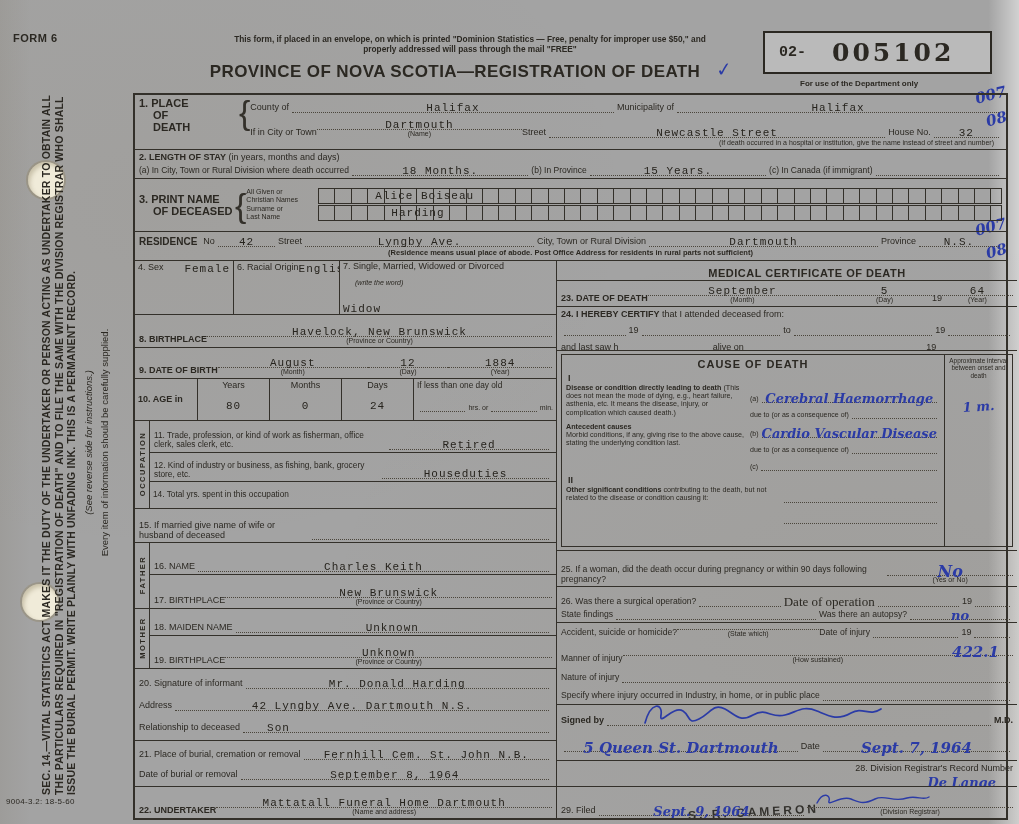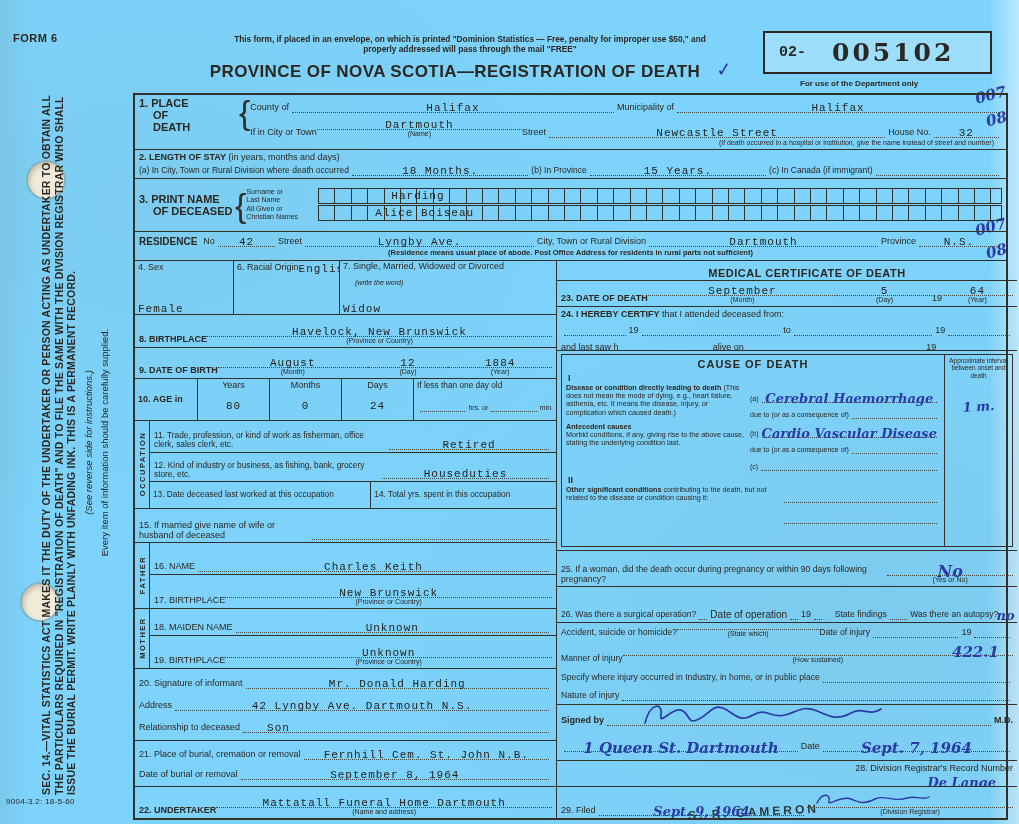--- a/index.html
+++ b/index.html
@@ -1,18 +1,18 @@
 <!DOCTYPE html>
 <html><head>
 <meta charset="utf-8">
 <style>
   * { margin:0; padding:0; box-sizing:border-box; }
   html,body { width:1019px; height:824px; }
   body { font-family:"Liberation Sans",sans-serif; }
-  .page { position:relative; width:1019px; height:824px; background:#7dd3fc; color:#2b2822; overflow:hidden; }
+  .page { position:relative; width:1019px; height:824px; background:#a3a3a3; color:#2b2822; overflow:hidden; }
   .page::before { content:""; position:absolute; inset:0; pointer-events:none;
     background:
       radial-gradient(ellipse at 15% 25%, rgba(120,100,60,.06), transparent 40%),
       radial-gradient(ellipse at 85% 75%, rgba(120,100,60,.07), transparent 45%),
       linear-gradient(90deg, rgba(90,75,45,.08), transparent 3%, transparent 97%, rgba(255,255,255,.5)); }
   .hole { position:absolute; width:36px; height:36px; border-radius:50%; background:#f0ebd9;
     box-shadow:0 0 0 2px rgba(140,125,90,.35), inset 2px 3px 4px rgba(110,95,60,.30); }
 
   
   .form6 { position:absolute; left:13px; top:32px; font-size:11px; font-weight:bold; letter-spacing:.5px; }
@@ -172,29 +172,29 @@
     </div>
 
     <div class="row" style="height:54px; display:flex; align-items:center;">
       <div class="seclab" style="width:96px;">
         <div class="secbig"><span>3.</span> <span>PRINT NAME</span></div>
         <div class="secbig" style="padding-left:14px;">OF DECEASED</div>
       </div>
       <div class="brace">{</div>
       <div style="flex:1;">
         <div class="boxesrow">
+          <span class="boxlbl"><span>All Given or</span><br><span>Christian Names</span></span>
+          <span class="boxes">
+              <span class="typed" style="left:56px;">Alice Boiseau</span>
+            </span>
+        </div>
+        <div class="boxesrow">
           <span class="boxlbl"><span>Surname or</span><br><span>Last Name</span></span>
           <span class="boxes">
               <span class="typed" style="left:72px;">Harding</span>
-            </span>
-        </div>
-        <div class="boxesrow">
-          <span class="boxlbl"><span>All Given or</span><br><span>Christian Names</span></span>
-          <span class="boxes">
-              <span class="typed" style="left:56px;">Alice Boiseau</span>
             </span>
         </div>
       </div>
     </div>
 
     <div class="row" style="height:30px;">
       <div class="r">
         <span class="lbl b" style="font-size:10px;">RESIDENCE</span>
         <span class="lbl" style="margin-left:6px;">No</span>
         <span class="fill" style="flex:.25;">
@@ -214,21 +214,21 @@
           </span>
       </div>
       <div style="text-align:center; font-size:7.5px; font-weight:bold; margin-top:1px;">(Residence means usual place of abode. Post Office Address for residents in rural parts not sufficient)</div>
     </div>
 
     <div class="cols">
 
       <div class="lcol">
 
         <div class="row" style="height:54px; display:flex; padding:0;">
-          <div class="cell" style="width:98px; display:flex; flex-direction:column; justify-content:space-between;">
+          <div class="cell" style="width:98px; display:flex; justify-content:space-between;">
             <span class="lbl">4. Sex</span>
             <span class="typed">Female</span>
           </div>
           <div class="cell" style="width:106px; display:flex; flex-direction:row; justify-content:space-between;">
             <span class="lbl">6. Racial Origin</span>
             <span class="typed">English</span>
           </div>
           <div class="cell" style="flex:1; display:flex; flex-direction:column; justify-content:space-between;">
             <span><span class="lbl" style="white-space:normal; display:block; line-height:9.5px;">7. Single, Married, Widowed or Divorced</span><span class="smi" style="padding-left:12px;">(write the word)</span></span>
             <span class="typed">Widow</span>
@@ -305,21 +305,20 @@
                   <span class="typed">Retired</span>
                 </span>
             </div>
             <div class="row r" style="height:30px;">
               <span class="wrapl" style="width:225px; flex:none;">12. Kind of industry or business, as fishing, bank, grocery store, etc.</span>
               <span class="fill">
                   <span class="typed">Houseduties</span>
                 </span>
             </div>
             <div class="row" style="height:26px; display:flex; padding:0;">
-              <div class="cell" style="flex:1.2;"><span class="wrapl">13. Date deceased last worked at this occupation</span></div>
               <div class="cell" style="flex:1;"><span class="wrapl">14. Total yrs. spent in this occupation</span></div>
             </div>
           </div>
         </div>
 
         <div class="row r" style="height:34px;">
           <span class="wrapl" style="width:170px; flex:none; font-size:9px; line-height:10px;">15. If married give name of wife or husband of deceased</span>
           <span class="fill"></span>
         </div>
 
@@ -537,25 +536,25 @@
         <div class="row r" style="height:36px;">
           <span class="wrapl" style="flex:2.6; font-size:8.6px;">25. If a woman, did the death occur during pregnancy or within 90 days following pregnancy?</span>
           <span class="fillstack" style="flex:1;">
             <span class="fill">
                 <span class="hand" style="font-size:16px;">No</span>
               </span>
             <span class="sm">(Yes or No)</span>
           </span>
         </div>
 
-        <div class="row" style="height:36px; display:flex; justify-content:space-between;">
+        <div class="row" style="height:36px; display:flex; flex-direction:column; justify-content:flex-end;">
           <div class="r">
             <span class="lbl" style="font-size:8.6px;">26. Was there a surgical operation?</span>
             <span class="fill" style="flex:.7;"></span>
-            <span class="lbl" style="font-size:10px;">Date of operation</span>
+            <span class="lbl" style="font-size:13px;font-family:Liberation Serif, serif;">Date of operation</span>
             <span class="fill" style="flex:.7;"></span>
             <span class="lbl">19</span>
             <span class="fill" style="flex:.3;"></span>
           </div>
           <div class="r">
             <span class="lbl" style="font-size:8.6px;">State findings</span>
             <span class="fill"></span>
             <span class="lbl" style="font-size:8.6px;">Was there an autopsy?</span>
             <span class="fill" style="flex:.5;">
                 <span class="hand">no</span>
@@ -578,42 +577,42 @@
           <div class="r">
             <span class="lbl" style="font-size:8.6px;">Manner of injury</span>
             <span class="fillstack" style="flex:1;">
               <span class="fill right">
                   <span class="hand" style="font-size:15px;">422.1</span>
                 </span>
               <span class="sm">(How sustained)</span>
             </span>
           </div>
           <div class="r">
+            <span class="lbl" style="font-size:8.6px;">Nature of injury</span>
+            <span class="fill"></span>
+          </div>
+          <div class="r">
             <span class="lbl" style="font-size:8.6px;">Specify where injury occurred in Industry, in home, or in public place</span>
-            <span class="fill"></span>
-          </div>
-          <div class="r">
-            <span class="lbl" style="font-size:8.6px;">Nature of injury</span>
             <span class="fill"></span>
           </div>
         </div>
 
         <div class="row" style="height:56px; display:flex; flex-direction:column; justify-content:space-around;">
           <div class="r" style="position:relative;">
             <span class="lbl b">Signed by</span>
             <span class="fill">
               <svg class="sig" width="250" height="34" viewBox="0 0 250 34" style="left:30px; bottom:-6px;">
                 <path d="M8,26 C14,4 26,6 24,18 C22,30 36,8 46,14 C54,19 50,28 62,22 C74,16 76,6 88,12 C98,17 102,26 116,18 C130,10 134,22 148,18 C160,15 166,8 180,14 C192,19 200,24 214,16 C226,9 232,20 244,12" stroke="#2b3ba6" stroke-width="1.7" fill="none" stroke-linecap="round"></path>
               </svg>
             </span>
             <span class="lbl b">M.D.</span>
           </div>
           <div class="r">
             <span class="fill">
-                <span class="hand" style="font-size:15px;">1 Queen St. Dartmouth</span>
+                <span class="hand" style="font-size:15px;">5 Queen St. Dartmouth</span>
               </span>
             <span class="lbl">Date</span>
             <span class="fill" style="flex:.8;">
                 <span class="hand" style="font-size:15px;">Sept. 7, 1964</span>
               </span>
           </div>
         </div>
 
         <div class="row r" style="height:26px;flex-direction:column;">
           <span class="lbl">28. Division Registrar's Record Number</span>

